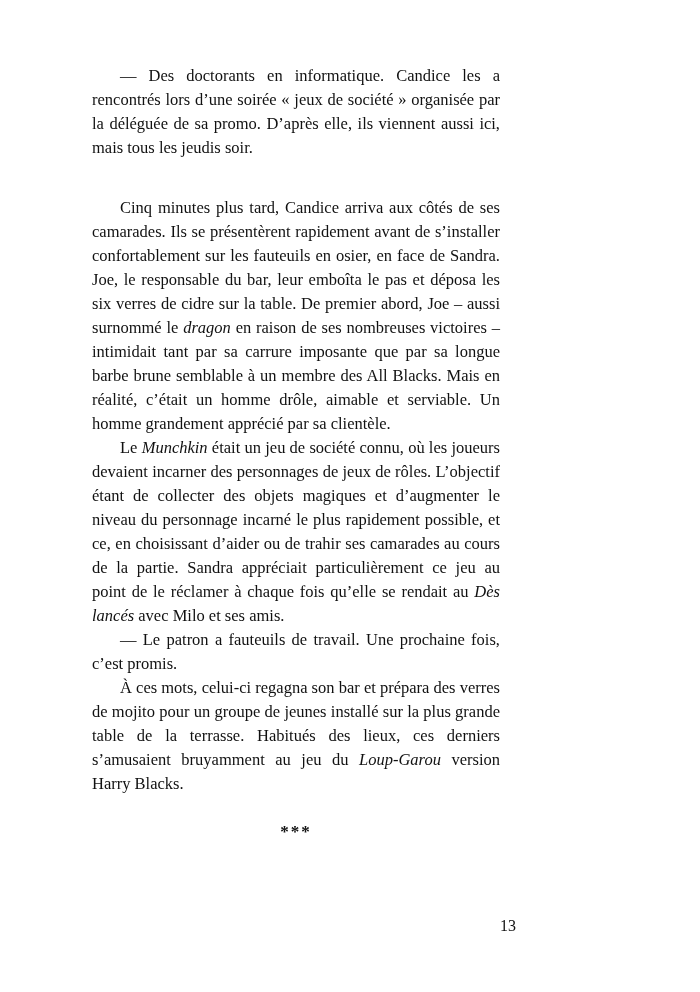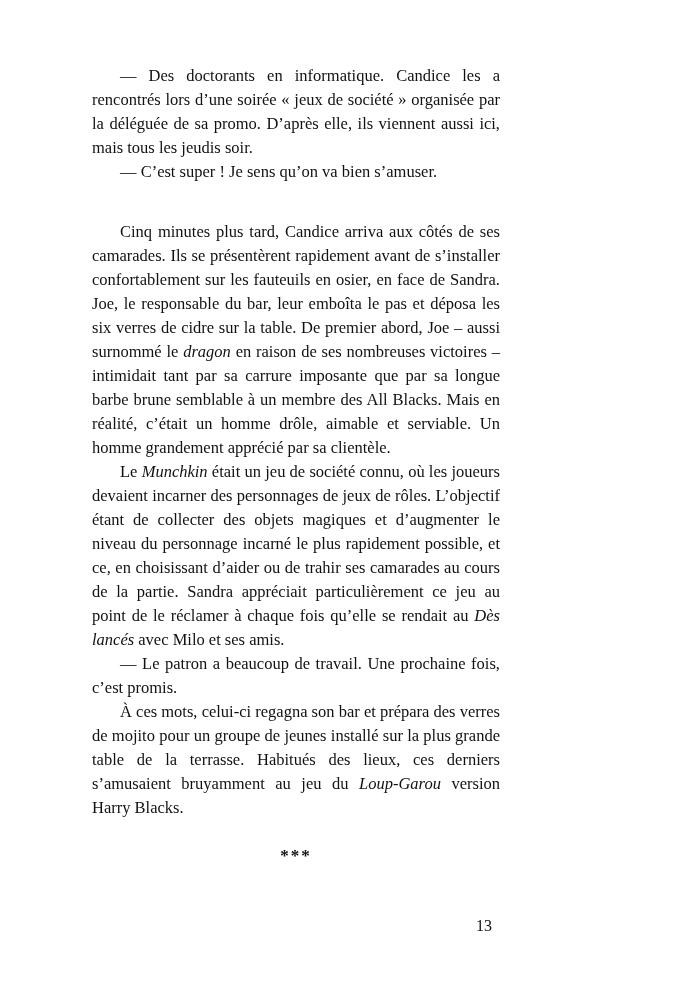--- a/index.html
+++ b/index.html
@@ -34,33 +34,32 @@
   }
   .separator {
     margin-top: 24px;
     text-align: center;
     font-weight: 700;
     font-size: 17px;
     letter-spacing: 2px;
   }
   .page-number {
     position: absolute;
-    right: 100px;
+    right: 76px;
     bottom: 54px;
     font-size: 16px;
     color: #111111;
   }
 </style>
 </head>
 <body>
 
 <div class="page">
   <div class="text-block" id="paragraphs">
       <p><span>— Des doctorants en informatique. Candice les a rencontrés lors d’une soirée «&nbsp;jeux de société&nbsp;» organisée par la déléguée de sa promo. D’après elle, ils viennent aussi ici, mais tous les jeudis soir.</span></p>
-      <p><span>— C’est super&nbsp;! Je sens qu’on va bien s’amuser.</span></p>
       <p class="space-before"><span>Cinq minutes plus tard, Candice arriva aux côtés de ses camarades. Ils se présentèrent rapidement avant de s’installer confortablement sur les fauteuils en osier, en face de Sandra. Joe, le responsable du bar, leur emboîta le pas et déposa les six verres de cidre sur la table. De premier abord, Joe – aussi surnommé le </span><em>dragon</em><span> en raison de ses nombreuses victoires – intimidait tant par sa carrure imposante que par sa longue barbe brune semblable à un membre des All Blacks. Mais en réalité, c’était un homme drôle, aimable et serviable. Un homme grandement apprécié par sa clientèle.</span></p>
       <p><span>Le </span><em>Munchkin</em><span> était un jeu de société connu, où les joueurs devaient incarner des personnages de jeux de rôles. L’objectif étant de collecter des objets magiques et d’augmenter le niveau du personnage incarné le plus rapidement possible, et ce, en choisissant d’aider ou de trahir ses camarades au cours de la partie. Sandra appréciait particulièrement ce jeu au point de le réclamer à chaque fois qu’elle se rendait au </span><em>Dès lancés</em><span> avec Milo et ses amis.</span></p>
-      <p><span>— Le patron a beaucoup de travail. Une prochaine fois, c’est promis.</span></p>
+      <p><span>— Le patron a fauteuils de travail. Une prochaine fois, c’est promis.</span></p>
       <p><span>À ces mots, celui-ci regagna son bar et prépara des verres de mojito pour un groupe de jeunes installé sur la plus grande table de la terrasse. Habitués des lieux, ces derniers s’amusaient bruyamment au jeu du </span><em>Loup-Garou</em><span> version Harry Blacks.</span></p>
     </div>
   <div class="separator">***</div>
   <div class="page-number">13</div>
 </div>
 
 </body></html>

